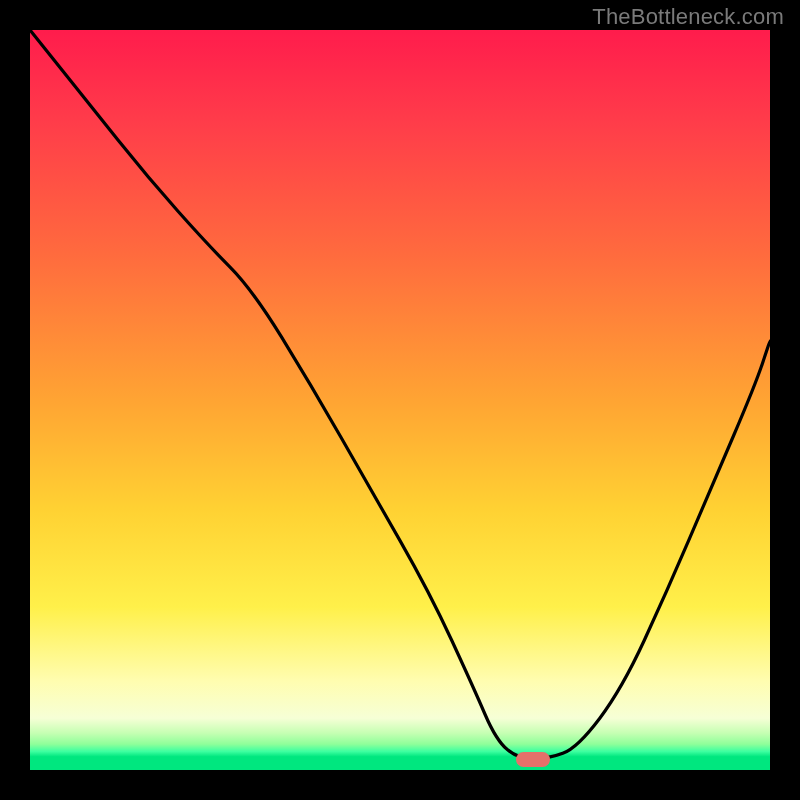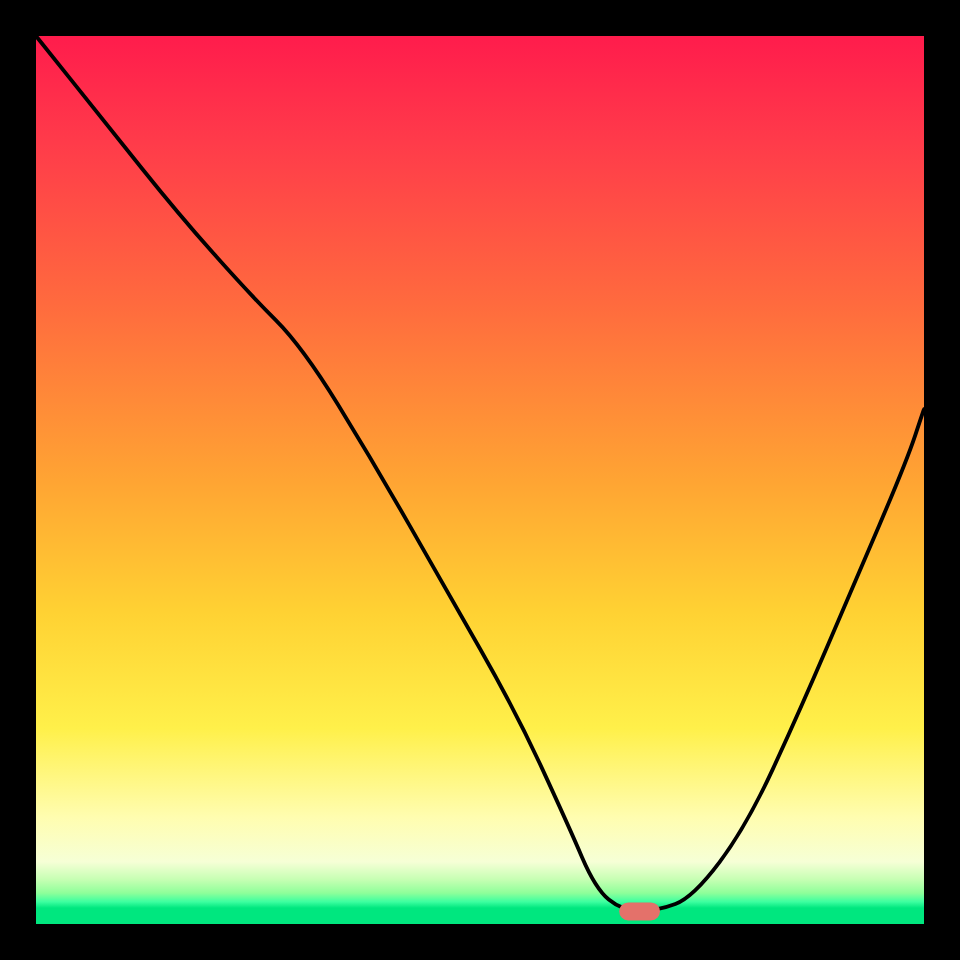--- a/index.html
+++ b/index.html
@@ -74,13 +74,14 @@
 
 <div class="frame">
 
   <div class="plot">
     <svg class="curve" viewBox="0 0 740 740" preserveAspectRatio="none">
       <path id="curve-path" fill="none" stroke="#000" stroke-width="3.2" stroke-linecap="round" stroke-linejoin="round" d="M 0.0 0.0 Q 0.0 0.0 29.6 37.0 Q 59.2 74.0 88.8 111.0 Q 118.4 148.0 148.0 181.3 Q 177.6 214.6 199.8 236.8 Q 222.0 259.0 251.6 307.1 Q 281.2 355.2 310.8 407.0 Q 340.4 458.8 370.0 510.6 Q 399.6 562.4 421.8 610.5 Q 444.0 658.6 455.1 684.5 Q 466.2 710.4 477.3 719.6 Q 488.4 728.9 503.2 728.9 Q 518.0 728.9 532.8 723.3 Q 547.6 717.8 569.8 688.2 Q 592.0 658.6 614.2 610.5 Q 636.4 562.4 658.6 510.6 Q 680.8 458.8 703.0 407.0 Q 725.2 355.2 732.6 333.0 T 740.0 310.8"></path>
     </svg>
     <div id="marker" class="marker" style="left: 486.2px; top: 721.9px; background: rgb(228, 113, 106);"></div>
   </div>
 
+  <div class="watermark">TheBottleneck.com</div>
 </div>
 
 </body></html>

